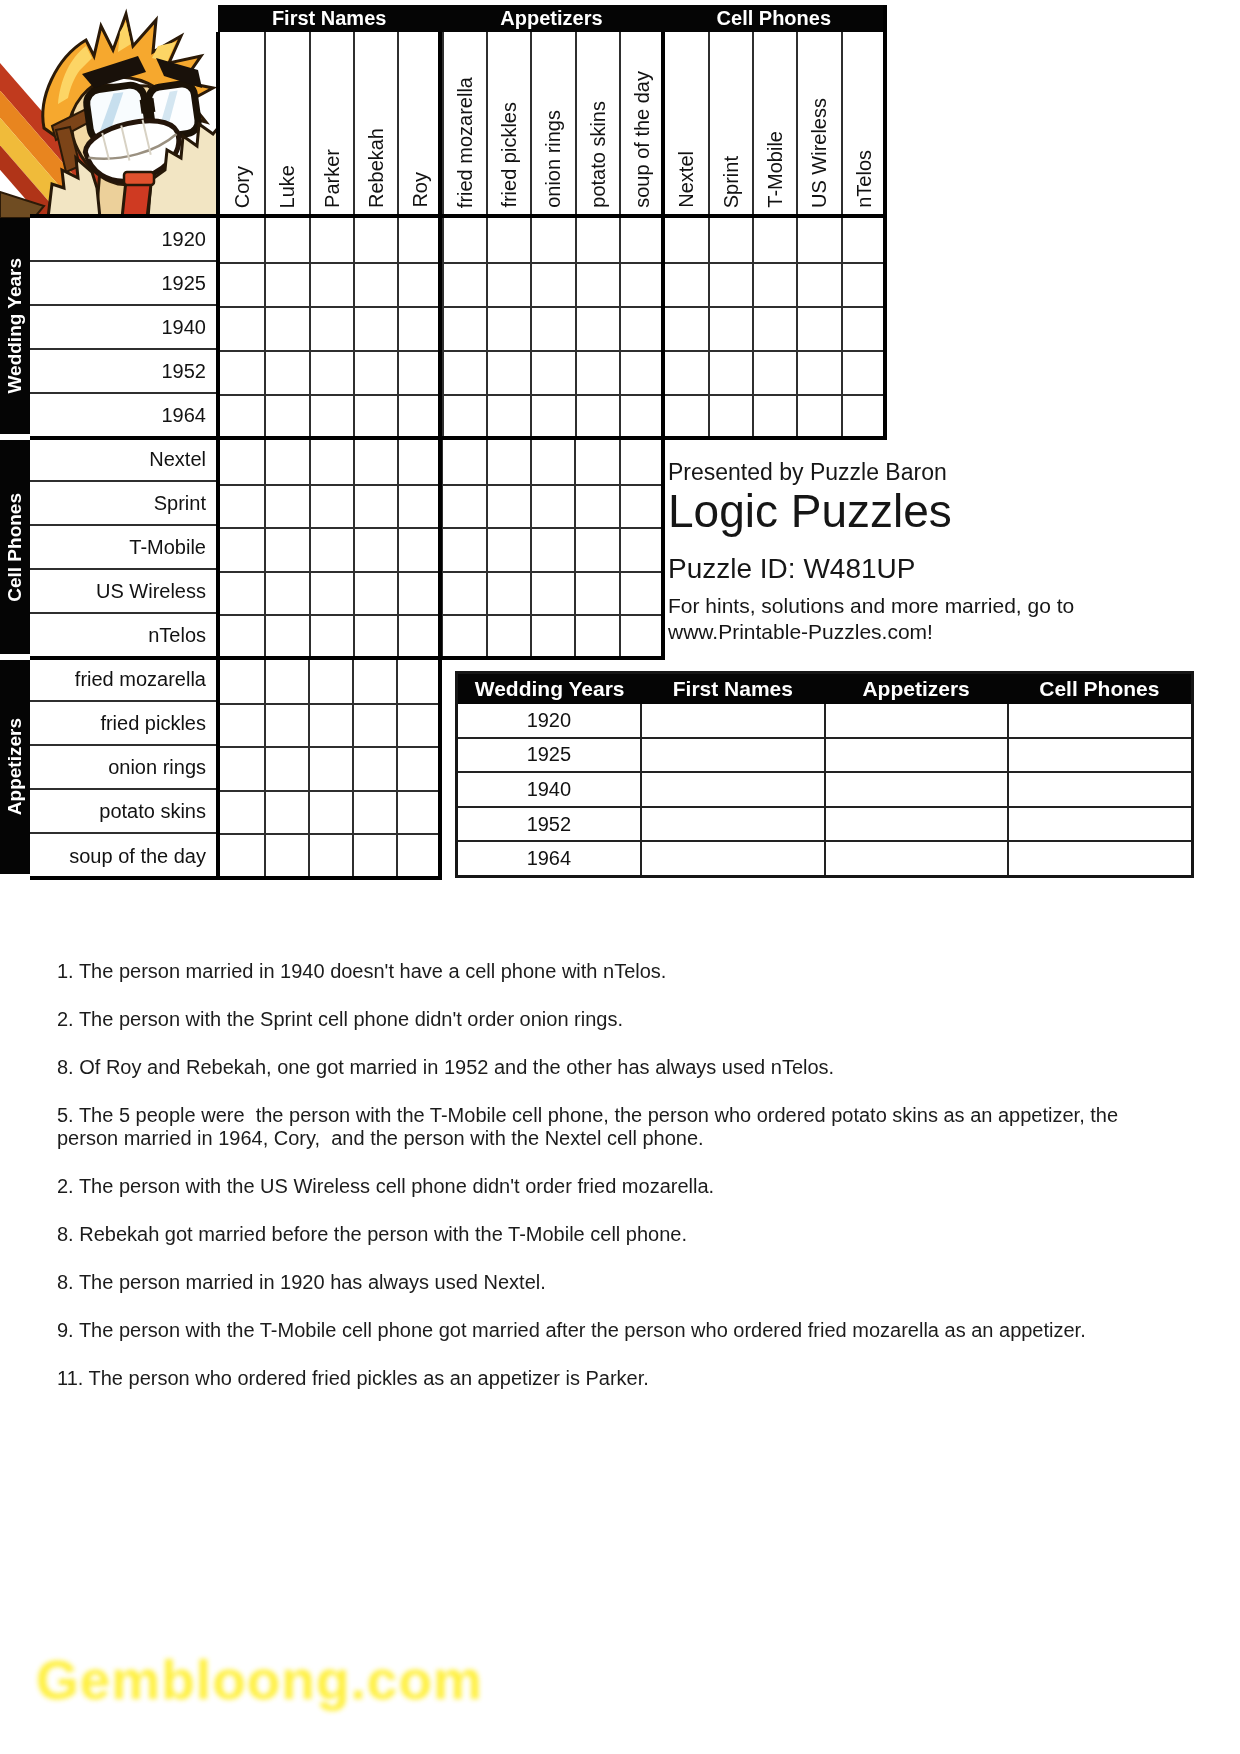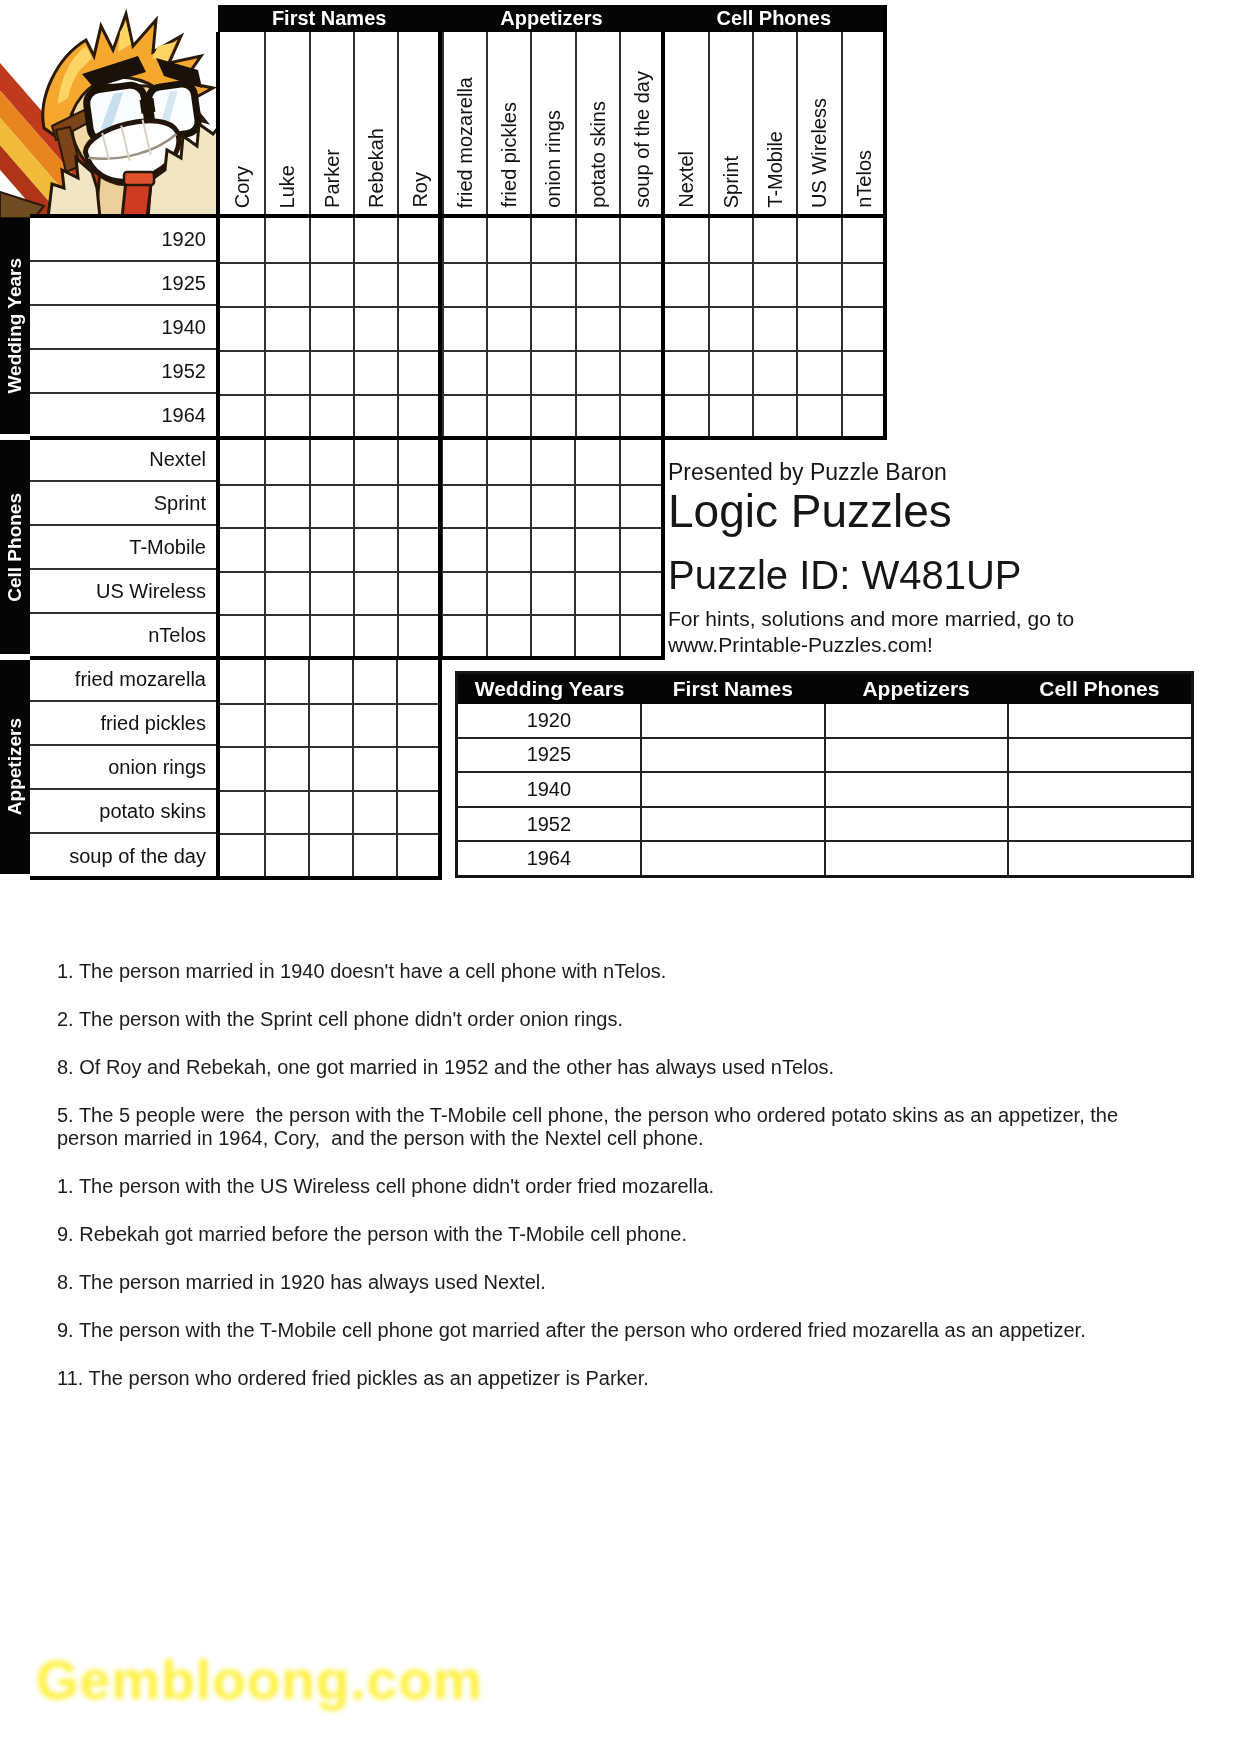--- a/index.html
+++ b/index.html
@@ -50,21 +50,21 @@
   .row-label-cell.last{ border-bottom:none; }
   
   .cellblock{ position:absolute; background:#ffffff; }
   .gcell{ box-sizing:border-box; }
   
   .thick{ position:absolute; background:#000000; z-index:5; }
   
   #titleBlock{ position:absolute; left:668px; top:452px; color:#161616; }
   #mainTitle{ font-size:46px; line-height:1.1; }
   #subTitle{ font-size:23px; margin-top:7px; }
-  #puzzleId{ font-size:40px; margin-top:16px; }
+  #puzzleId{ font-size:28px; margin-top:16px; }
   #hint1{ font-size:21px; margin-top:9px; }
   #hint2{ font-size:21px; margin-top:2px; }
   
   #answerTable{
     position:absolute; left:455px; top:671px; width:739px; height:207px;
     border:3px solid #161616; box-sizing:border-box; background:#fff;
   }
   #answerHead{ display:flex; height:30px; background:#050505; }
   .ans-h{
     flex:1; color:#fff; font-weight:bold; font-size:21px;
@@ -446,22 +446,22 @@
           <div class="ans-cell"></div>
         </div>
       </div>
   </div>
 
   <div id="clues">
       <div class="clue">1. The person married in 1940 doesn't have a cell phone with nTelos.</div>
       <div class="clue">2. The person with the Sprint cell phone didn't order onion rings.</div>
       <div class="clue">8. Of Roy and Rebekah, one got married in 1952 and the other has always used nTelos.</div>
       <div class="clue">5. The 5 people were  the person with the T-Mobile cell phone, the person who ordered potato skins as an appetizer, the person married in 1964, Cory,  and the person with the Nextel cell phone.</div>
-      <div class="clue">1. The person with the US Wireless cell phone didn't order fried mozarella.</div>
-      <div class="clue">9. Rebekah got married before the person with the T-Mobile cell phone.</div>
+      <div class="clue">2. The person with the US Wireless cell phone didn't order fried mozarella.</div>
+      <div class="clue">8. Rebekah got married before the person with the T-Mobile cell phone.</div>
       <div class="clue">8. The person married in 1920 has always used Nextel.</div>
       <div class="clue">9. The person with the T-Mobile cell phone got married after the person who ordered fried mozarella as an appetizer.</div>
       <div class="clue">11. The person who ordered fried pickles as an appetizer is Parker.</div>
     </div>
 
   <div id="watermark">Gembloong.com</div>
 
 </div>
 
 </body></html>

